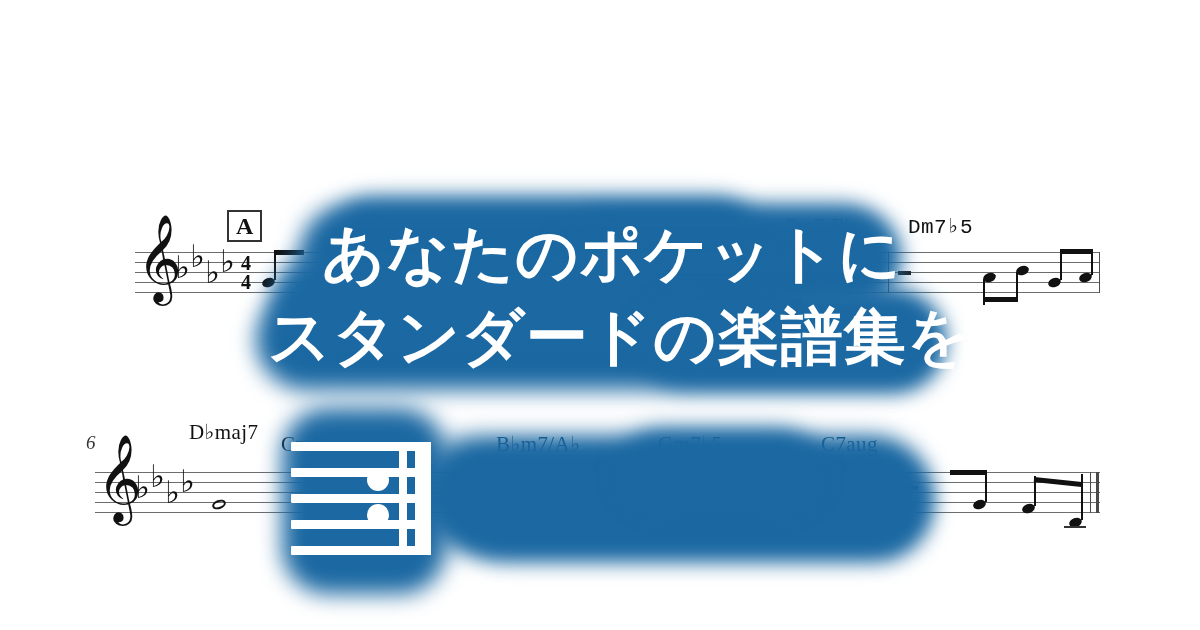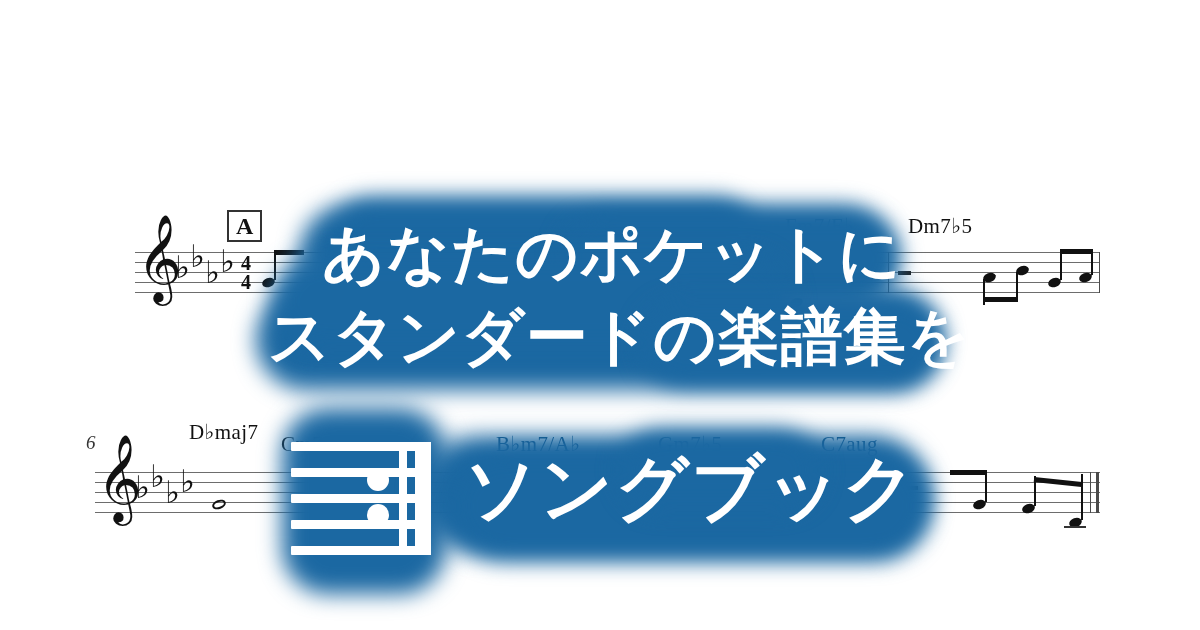--- a/index.html
+++ b/index.html
@@ -186,21 +186,21 @@
       <div class="stem" style="left:12px;top:-24px;height:26px;"></div>
     </div>
     <div class="note" style="left:1079px;top:73px;">
       <div class="head"></div>
       <div class="stem" style="left:12px;top:-24px;height:26px;"></div>
     </div>
     <div class="beam" style="left:1060px;top:49px;width:33px;"></div>
 
     <div class="barline" style="left:1099px;top:52px;"></div>
 
-    <div class="chord" style="left:908px;top:14px;">Dm7♭5</div>
+    <div class="chord" style="left:908px;top:14px;font-family:Liberation Mono, monospace;">Dm7♭5</div>
   </div>
 
   <div class="system" id="system-2">
 
     <div class="staff" id="staff-2">
       <div class="ln"></div>
       <div class="ln"></div>
       <div class="ln"></div>
       <div class="ln"></div>
       <div class="ln"></div>
@@ -266,21 +266,20 @@
   <div class="blob" style="left:272px;top:254px;width:520px;height:96px;border-radius:52px;"></div>
   <div class="blob" style="left:640px;top:300px;width:300px;height:86px;border-radius:46px;"></div>
 
   <div class="blob" style="left:282px;top:408px;width:164px;height:186px;border-radius:46px;"></div>
   <div class="blob" style="left:420px;top:436px;width:510px;height:116px;border-radius:58px;"></div>
   <div class="blob" style="left:450px;top:452px;width:480px;height:108px;border-radius:54px;"></div>
   <div class="blob" style="left:620px;top:430px;width:200px;height:80px;border-radius:42px;"></div>
 
   <div class="overlay-text" id="line-2">スタンダードの楽譜集を</div>
   <div class="overlay-text" id="line-1">あなたのポケットに</div>
-  <div class="overlay-text" id="line-3">ソングブック</div>
 
   <div id="logo">
     <div class="lg-ln" style="top:0px;width:140px;"></div>
     <div class="lg-ln" style="top:26px;width:140px;"></div>
     <div class="lg-ln" style="top:52px;width:140px;"></div>
     <div class="lg-ln" style="top:78px;width:140px;"></div>
     <div class="lg-ln" style="top:104px;width:140px;"></div>
     <div class="lg-bar" style="left:108px;top:0px;width:8px;height:113px;"></div>
     <div class="lg-bar" style="left:124px;top:0px;width:16px;height:113px;"></div>
     <div class="lg-dot" style="left:76px;top:27px;"></div>

